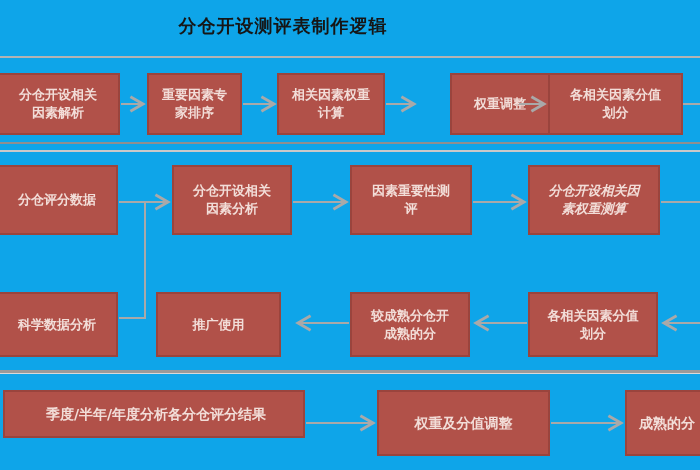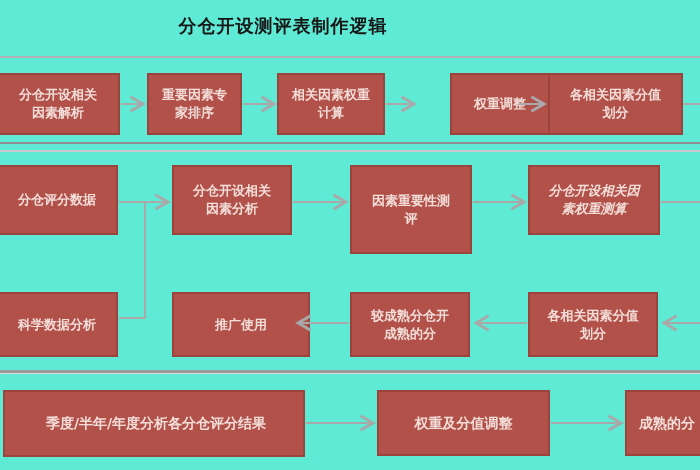--- a/index.html
+++ b/index.html
@@ -1,17 +1,17 @@
 <!DOCTYPE html>
 <html><head>
 <meta charset="utf-8">
 <style>
   html,body{margin:0;padding:0;background:#ffffff;}
   body{font-family:"DejaVu Sans","Liberation Sans",sans-serif;}
-  #stage{position:relative;width:700px;height:470px;background:#5eead4;overflow:hidden;}
+  #stage{position:relative;width:700px;height:470px;background:#0ea5e9;overflow:hidden;}
   .title{position:absolute;left:0;top:14px;width:566px;text-align:center;
          font-size:18px;font-weight:bold;color:#161616;letter-spacing:1px;}
   .divider{position:absolute;left:0;width:700px;}
   .div-a{top:56px;height:2px;background:#b3b3b3;}
   .div-b{top:142px;height:2px;background:#8f8f8f;}
   .div-c{top:150px;height:2px;background:#c9c9c9;}
   .div-d{top:370px;height:3px;background:#9a9a9a;border-bottom:1px solid #d9d9d9;}
   .box{position:absolute;background:#b15149;border:2px solid #9a443d;
        color:#f2ddd8;display:flex;align-items:center;justify-content:center;
        text-align:center;font-weight:bold;font-size:13px;line-height:1.35;
@@ -37,33 +37,33 @@
 家排序</div>
   <div class="box" style="left:277px;top:73px;width:108px;height:62px;">相关因素权重
 计算</div>
   <div class="box" style="left:418px;top:73px;width:100px;height:62px;margin-left:32px;">权重调整</div>
   <div class="box" style="left:548px;top:73px;width:135px;height:62px;">各相关因素分值
 划分</div>
 
   <div class="box" style="left:-4px;top:165px;width:122px;height:70px;">分仓评分数据</div>
   <div class="box" style="left:172px;top:165px;width:120px;height:70px;">分仓开设相关
 因素分析</div>
-  <div class="box" style="left:350px;top:165px;width:122px;height:89px;">因素重要性测
+  <div class="box" style="left:350px;top:165px;width:122px;height:70px;">因素重要性测
 评</div>
   <div class="box" style="left:528px;top:165px;width:132px;height:70px;font-style:italic;">分仓开设相关因
 素权重测算</div>
 
   <div class="box" style="left:-4px;top:292px;width:122px;height:65px;">科学数据分析</div>
-  <div class="box" style="left:172px;top:292px;width:138px;height:65px;">推广使用</div>
+  <div class="box" style="left:156px;top:292px;width:125px;height:65px;">推广使用</div>
   <div class="box" style="left:350px;top:292px;width:120px;height:65px;">较成熟分仓开
 成熟的分</div>
   <div class="box" style="left:528px;top:292px;width:130px;height:65px;">各相关因素分值
 划分</div>
 
-  <div class="box wide" style="left:3px;top:390px;width:302px;height:67px;padding-left:8px;">季度/半年/年度分析各分仓评分结果</div>
+  <div class="box wide" style="left:3px;top:390px;width:302px;height:48px;padding-left:8px;">季度/半年/年度分析各分仓评分结果</div>
   <div class="box wide" style="left:377px;top:390px;width:173px;height:66px;">权重及分值调整</div>
   <div class="box wide" style="left:625px;top:390px;width:92px;height:66px;justify-content:flex-start;padding-left:12px;">成熟的分</div>
 
   <svg id="connectors" width="700" height="470" viewBox="0 0 700 470" xmlns="http://www.w3.org/2000/svg">
     <defs>
       <marker id="arr" viewBox="0 0 10 10" refX="8" refY="5" markerWidth="9" markerHeight="9" orient="auto">
         <path d="M1,1 L8,5 L1,9" fill="none" stroke="#a9a9a9" stroke-width="1.6"></path>
       </marker>
     </defs>
     <g stroke="#a9a9a9" stroke-width="2" fill="none">

